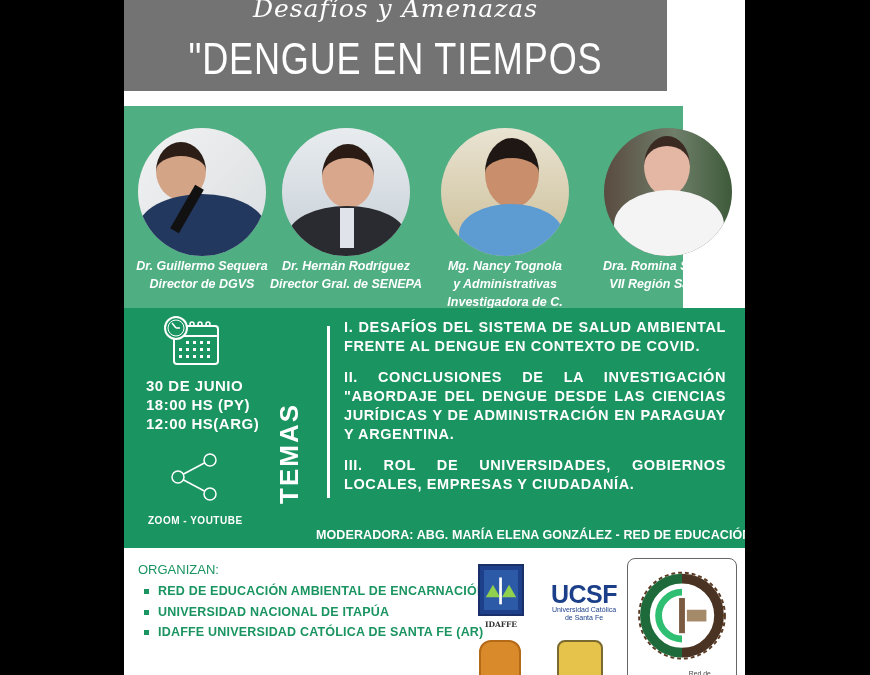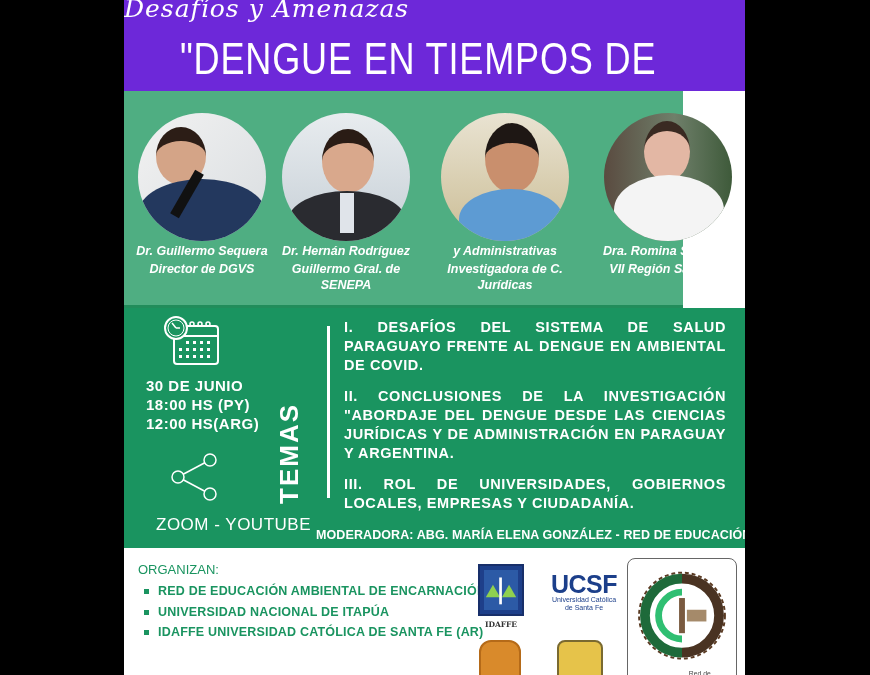--- a/index.html
+++ b/index.html
@@ -1,56 +1,56 @@
 <!DOCTYPE html>
 <html><head>
 <meta charset="utf-8">
 <style>
   * { box-sizing: border-box; margin: 0; padding: 0; }
   html, body { width: 870px; height: 675px; background: #000; overflow: hidden; }
   body { position: relative; font-family: "Liberation Sans", sans-serif; }
   .poster { position: absolute; left: 124px; top: 0; width: 621px; height: 675px; background: #fff; overflow: hidden; }
 
   
-  .header { position: absolute; left: 0; top: 0; width: 621px; height: 91px; background: #6d28d9; color: #fff; text-align: left; }
+  .header { position: absolute; left: 0; top: 0; width: 543px; height: 91px; background: #737373; color: #fff; text-align: center; }
   .subtitle { position: absolute; top: -6px; left: 0; width: 100%; font-family: "DejaVu Serif", serif; font-style: italic; font-size: 25px; letter-spacing: 1px; }
   .title { position: absolute; top: 35px; left: 0; width: 100%; font-family: "Liberation Sans Narrow", "Liberation Sans", sans-serif; font-size: 44px; transform: scaleX(0.82); transform-origin: center; letter-spacing: 1px; line-height: 48px; }
 
   
-  .speakers { position: absolute; left: 0; top: 91px; width: 559px; height: 217px; background: #4fae82; border-bottom: 3px solid #218d5b; }
+  .speakers { position: absolute; left: 0; top: 106px; width: 559px; height: 217px; background: #4fae82; border-bottom: 3px solid #218d5b; }
   .speaker { position: absolute; top: 22px; width: 160px; text-align: center; }
   .photo { width: 128px; height: 128px; border-radius: 50%; margin: 0 auto; position: relative; overflow: hidden; }
   .photo .bg { position: absolute; inset: 0; }
   .photo .head { position: absolute; border-radius: 50%; }
   .photo .body { position: absolute; border-radius: 50% 50% 0 0; }
   .sp-name { color: #fff; font-style: italic; font-weight: bold; font-size: 12.5px; line-height: 16px; margin-top: 2px; }
 
   
   .agenda { position: absolute; left: 0; top: 308px; width: 621px; height: 240px; background: #1a9460; color: #fff; }
   .cal-icon { position: absolute; left: 38px; top: 8px; width: 60px; height: 52px; }
   .info { position: absolute; left: 22px; top: 68px; font-family: "Liberation Sans Narrow", "Liberation Sans", sans-serif; font-weight: bold; font-size: 15px; line-height: 19px; letter-spacing: 0.5px; }
   .share-icon { position: absolute; left: 42px; top: 142px; width: 56px; width: 56px; height: 54px; }
-  .platform { position: absolute; left: 32px; top: 207px; font-weight: normal; font-size: 17px; letter-spacing: 0.5px; }
+  .platform { position: absolute; left: 24px; top: 207px; font-weight: bold; font-size: 10px; letter-spacing: 0.5px; }
   .temas { position: absolute; left: 150px; top: 130px; transform: rotate(-90deg); transform-origin: center; font-weight: 900; font-size: 26px; letter-spacing: 2px; width: 120px; text-align: center; margin-left: -45px; }
   .divider { position: absolute; left: 203px; top: 18px; width: 3px; height: 172px; background: #fff; }
   .topics { position: absolute; left: 220px; top: 10px; width: 382px; font-weight: bold; font-size: 14.5px; line-height: 19px; letter-spacing: 0.6px; text-align: justify; }
   .topic { margin-bottom: 12px; }
   .moderator { position: absolute; left: 192px; top: 220px; font-weight: bold; font-size: 12.5px; letter-spacing: 0.1px; white-space: nowrap; }
 
   
   .organizers { position: absolute; left: 0; top: 548px; width: 621px; height: 127px; background: #fff; }
   .org-title { position: absolute; left: 14px; top: 14px; color: #1a9460; font-weight: normal; font-size: 13px; }
   .org-list { position: absolute; left: 20px; top: 33px; list-style: none; }
   .org-list li { color: #1a9460; font-weight: bold; font-size: 12.5px; line-height: 20.5px; letter-spacing: 0.2px; }
   .org-list li::before { content: ""; display: inline-block; width: 5px; height: 5px; background: #1a9460; margin-right: 9px; vertical-align: middle; }
   .logo-idaffe { position: absolute; left: 354px; top: 16px; width: 46px; height: 52px; background: #1e3f8a; border: 2px solid #182f6a; }
   .logo-idaffe .inner { position: absolute; left: 4px; top: 4px; right: 4px; bottom: 4px; background: #2c5aa6; }
   .idaffe-label { position: absolute; left: 350px; top: 72px; width: 54px; text-align: center; font-family: "DejaVu Serif", serif; font-size: 7.5px; font-weight: bold; color: #333; }
   .logo-ucsf { position: absolute; left: 425px; top: 24px; width: 70px; text-align: center; }
-  .ucsf-big { font-size: 25px; font-weight: bold; color: #1c3f8a; line-height: 24px; letter-spacing: -0.5px; }
+  .ucsf-big { font-size: 25px; font-weight: bold; color: #1c3f8a; line-height: 24px; letter-spacing: -0.5px; margin-top: 10px; }
   .ucsf-small { font-size: 7px; color: #1c3f8a; line-height: 8px; }
   .logo-unit { position: absolute; left: 355px; top: 92px; width: 42px; height: 40px; background: #d98a2b; border-radius: 12px 12px 4px 4px; border: 2px solid #b56a18; }
   .logo-gob { position: absolute; left: 433px; top: 92px; width: 46px; height: 40px; background: #e6c34a; border-radius: 8px 8px 4px 4px; border: 2px solid #7a6a30; }
   .logo-red { position: absolute; left: 503px; top: 10px; width: 110px; height: 125px; border: 1.5px solid #666; border-radius: 8px; background: #fff; }
 </style>
 </head>
 <body>
 
 <div class="poster">
 
@@ -72,29 +72,30 @@
     </div>
 
     <div class="speaker" style="left:142px;">
       <div class="photo">
         <div class="bg" style="background:linear-gradient(180deg,#e8ecef,#c6cfd6);"></div>
         <div class="head" style="left:40px;top:16px;width:52px;height:64px;background:#d9a88c;border-top:14px solid #2a1c15;"></div>
         <div class="body" style="left:6px;top:78px;width:118px;height:60px;background:#2a2b30;"></div>
         <div style="position:absolute;left:58px;top:80px;width:14px;height:40px;background:#e0e4ea;"></div>
       </div>
       <div class="sp-name">Dr. Hernán Rodríguez</div>
-      <div class="sp-name">Guillermo Gral. de SENEPA</div>
+      <div class="sp-name">Director Gral. de SENEPA</div>
     </div>
 
     <div class="speaker" style="left:302px;width:170px;margin-left:-6px;">
       <div class="photo">
         <div class="bg" style="background:linear-gradient(180deg,#e9e3d2,#cbbd95);"></div>
         <div class="head" style="left:44px;top:10px;width:54px;height:70px;background:#c98f6d;border-top:20px solid #1e1714;"></div>
         <div class="body" style="left:18px;top:76px;width:104px;height:60px;background:#5d9bd3;"></div>
       </div>
+      <div class="sp-name">Mg. Nancy  Tognola</div>
       <div class="sp-name">y  Administrativas</div>
       <div class="sp-name">Investigadora de C. Jurídicas</div>
     </div>
 
     <div class="speaker" style="left:464px;">
       <div class="photo">
         <div class="bg" style="background:linear-gradient(90deg,#5a4b40,#6f7f6a 55%,#3e5a3a);"></div>
         <div class="head" style="left:40px;top:8px;width:46px;height:60px;background:#e3b7a4;border-top:10px solid #3a2a22;"></div>
         <div class="body" style="left:10px;top:62px;width:110px;height:70px;background:#f4f4f4;"></div>
       </div>
@@ -141,21 +142,21 @@
       <line x1="12" y1="27" x2="44" y2="44" stroke="#fff" stroke-width="1.5"></line>
       <circle cx="44" cy="10" r="6" fill="#1a9460" stroke="#fff" stroke-width="1.5"></circle>
       <circle cx="12" cy="27" r="6" fill="#1a9460" stroke="#fff" stroke-width="1.5"></circle>
       <circle cx="44" cy="44" r="6" fill="#1a9460" stroke="#fff" stroke-width="1.5"></circle>
     </svg>
     <div class="platform">ZOOM - YOUTUBE</div>
 
     <div class="temas">TEMAS</div>
     <div class="divider"></div>
     <div class="topics">
-      <div class="topic">I. DESAFÍOS DEL SISTEMA DE SALUD PARAGUAYO FRENTE AL DENGUE EN AMBIENTAL DE COVID.</div>
+      <div class="topic">I. DESAFÍOS DEL SISTEMA DE SALUD AMBIENTAL FRENTE AL DENGUE EN CONTEXTO DE COVID.</div>
       <div class="topic">II. CONCLUSIONES DE LA INVESTIGACIÓN "ABORDAJE DEL DENGUE DESDE LAS CIENCIAS JURÍDICAS Y DE ADMINISTRACIÓN EN PARAGUAY Y ARGENTINA.</div>
       <div class="topic">III. ROL DE UNIVERSIDADES, GOBIERNOS LOCALES, EMPRESAS Y CIUDADANÍA.</div>
     </div>
     <div class="moderator">MODERADORA: ABG. MARÍA ELENA GONZÁLEZ - RED DE EDUCACIÓN AMBIENTAL</div>
   </div>
 
   <div class="organizers">
     <div class="org-title">ORGANIZAN:</div>
     <ul class="org-list">
       <li>RED DE EDUCACIÓN AMBIENTAL DE ENCARNACIÓN</li>

